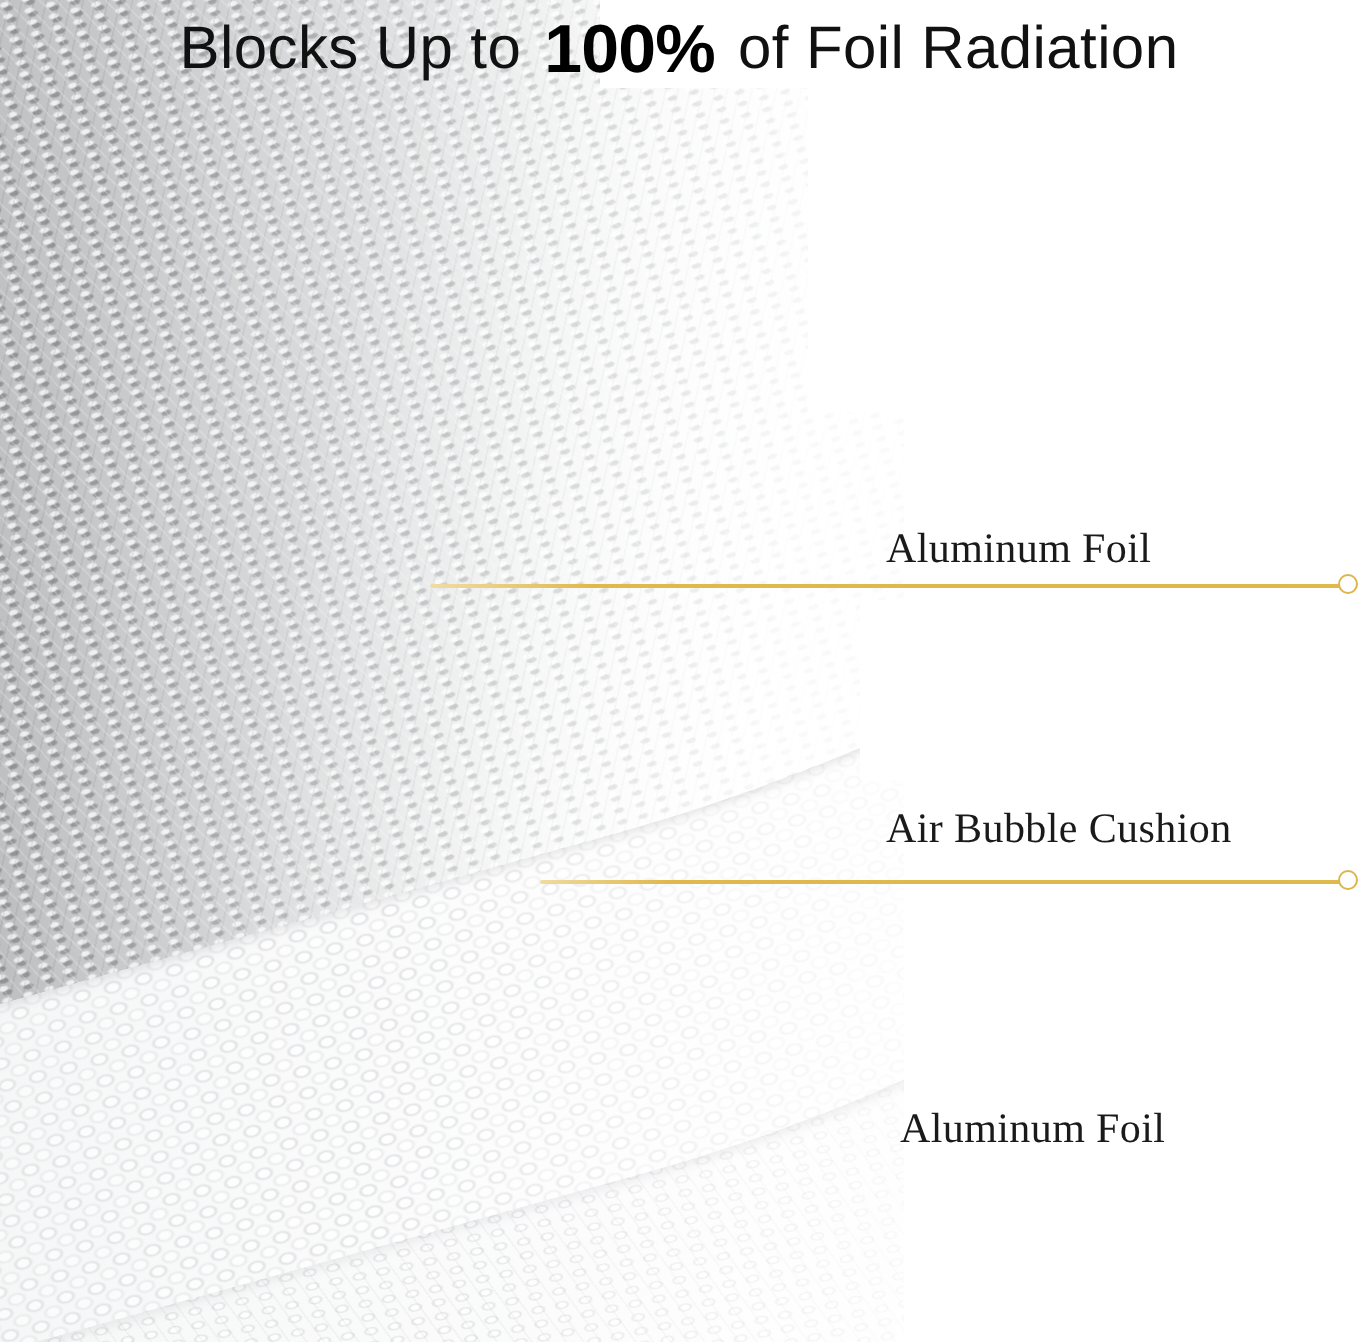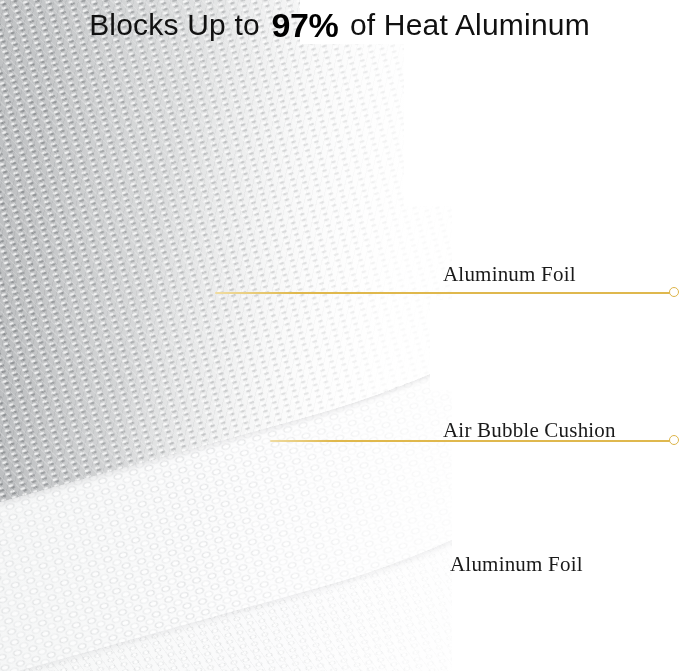--- a/index.html
+++ b/index.html
@@ -264,34 +264,34 @@
     </div>
 
     <div class="mask" style="left:452px; top:0; width:240px; height:671px;"></div>
     <div class="mask" style="left:404px; top:0; width:60px; height:206px;"></div>
     <div class="mask" style="left:430px; top:300px; width:40px; height:90px;"></div>
     <div class="mask" style="left:300px; top:0; width:180px; height:44px;"></div>
   </div>
 
   <div class="headline">
     <span class="part">Blocks Up to </span>
-    <span class="emph">97%</span>
-    <span class="part"> of Heat Aluminum</span>
+    <span class="emph">100%</span>
+    <span class="part"> of Foil Radiation</span>
   </div>
 
   <div class="callout" style="left:0; top:0; width:679px; height:671px;">
     <span class="label" style="left:443px; top:264px;">Aluminum Foil</span>
   </div>
   <div class="leader" style="left:215px; top:292px; width:464px;">
     <span class="rule" style="background:linear-gradient(90deg,#f0dda3 0%, #e0b84c 18%, #dfb84e 100%);"></span>
     <span class="dot" style="border:1.6px solid #ddb54a;"></span>
   </div>
 
   <div class="callout" style="left:0; top:0; width:679px; height:671px;">
-    <span class="label" style="left:443px; top:420px;">Air Bubble Cushion</span>
+    <span class="label" style="left:443px; top:404px;">Air Bubble Cushion</span>
   </div>
   <div class="leader" style="left:270px; top:440px; width:409px;">
     <span class="rule" style="background:linear-gradient(90deg,#efdba1 0%, #e0b84c 16%, #dfb84e 100%);"></span>
     <span class="dot" style="border:1.6px solid #ddb54a;"></span>
   </div>
 
   <div class="callout" style="left:0; top:0; width:679px; height:671px;">
     <span class="label" style="left:450px; top:554px;">Aluminum Foil</span>
   </div>
 

